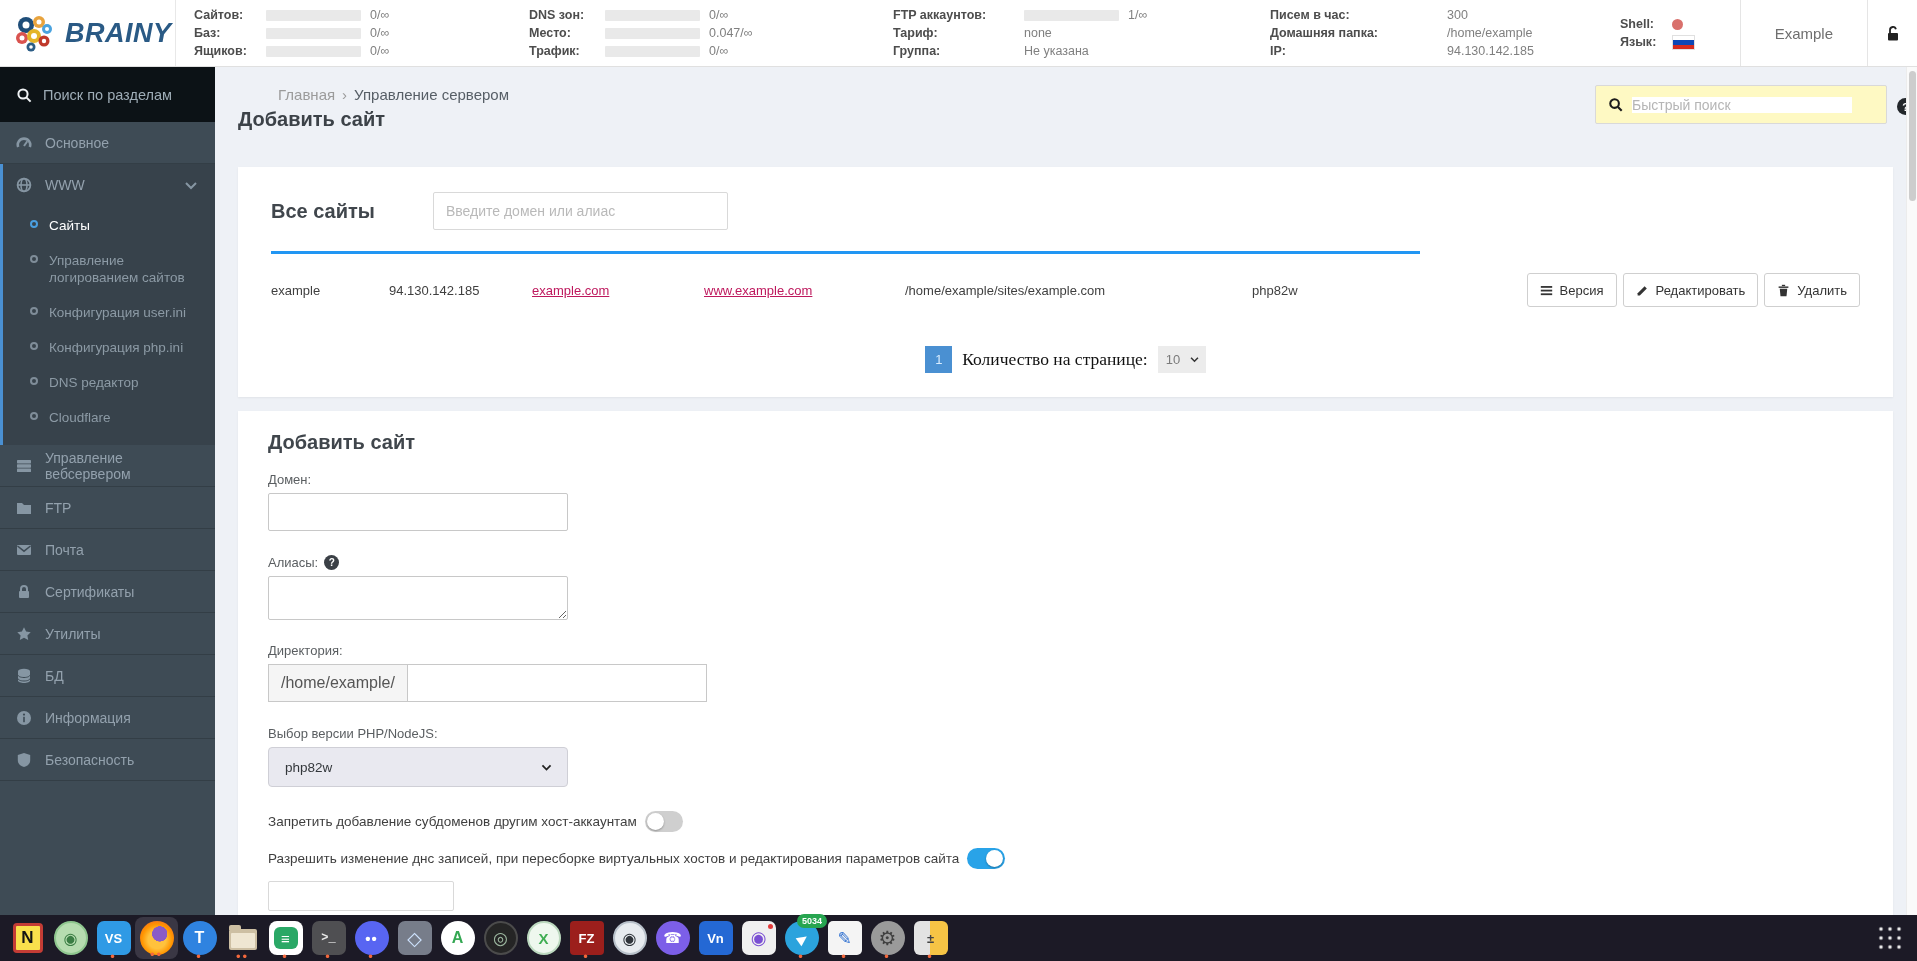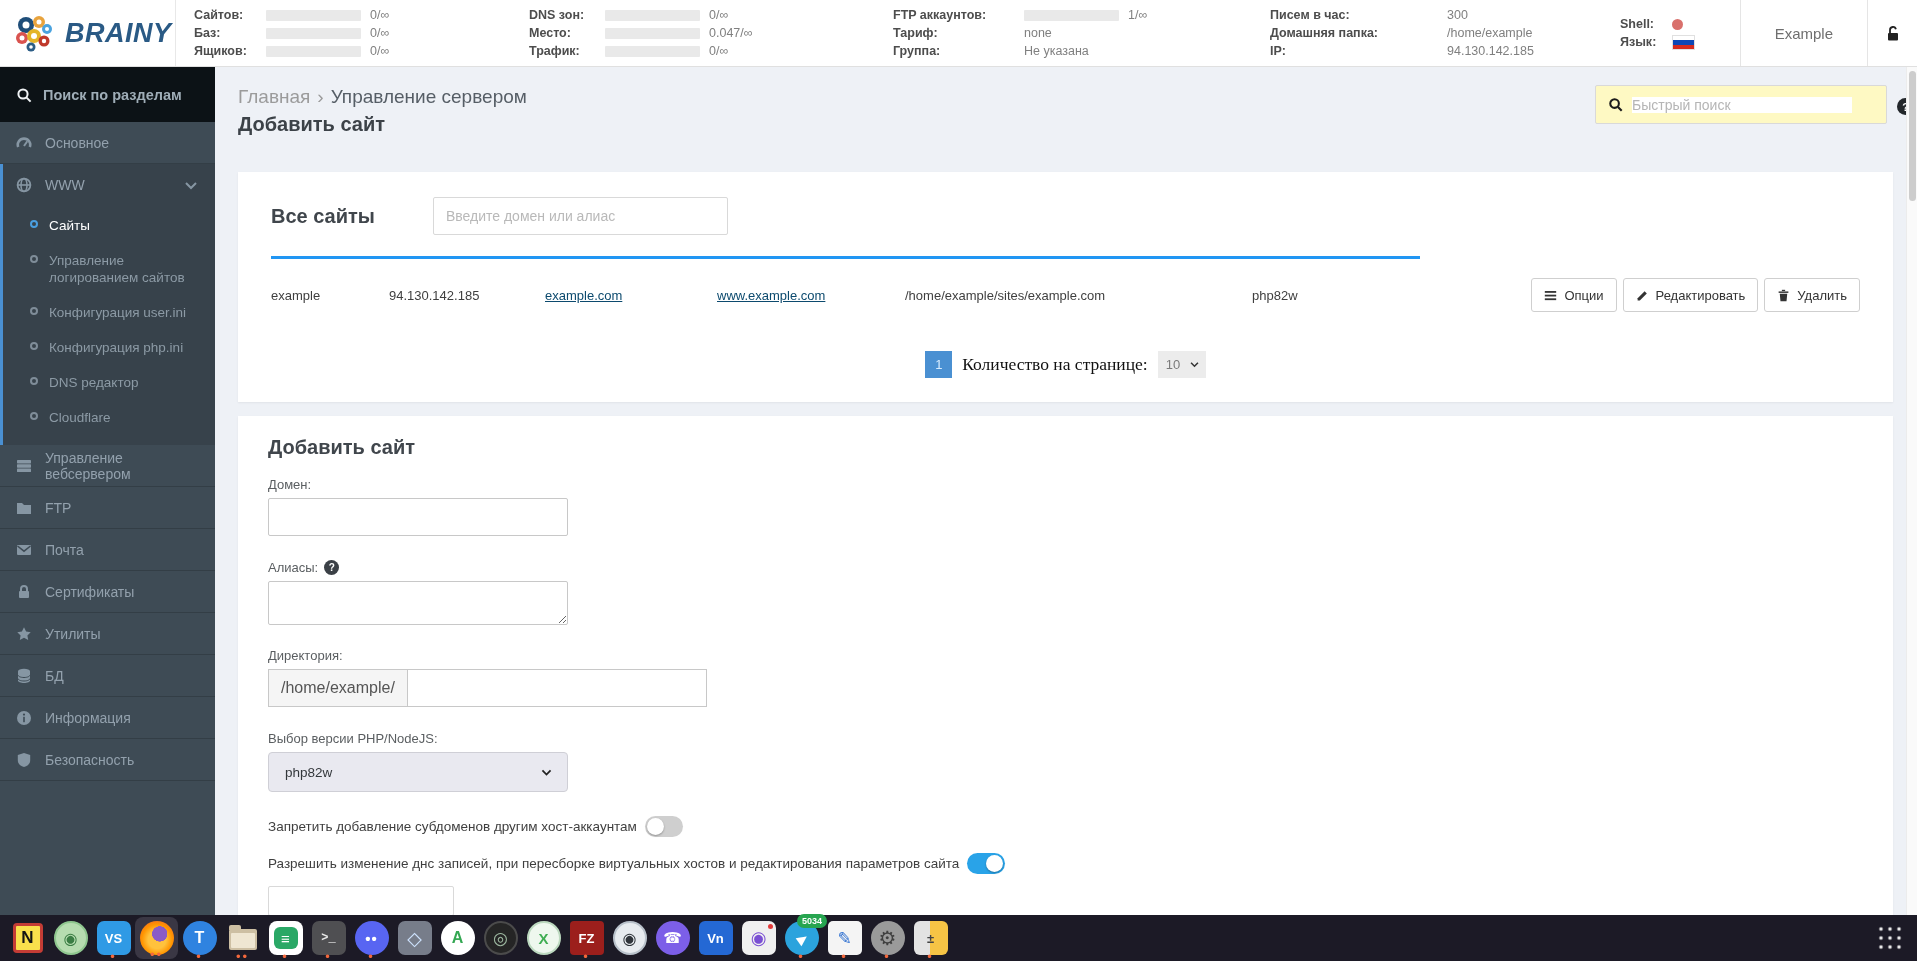--- a/index.html
+++ b/index.html
@@ -23,37 +23,37 @@
   .flag-ru { width:23px; height:15px; border:1px solid #e0e0e0; display:inline-block;
              background:linear-gradient(180deg,#fff 0 33%,#0c47b7 33% 66%,#d52b1e 66%); }
   .user-box { margin-left:auto; display:flex; align-items:stretch; }
   .user-name { border-left:1px solid #e5e5e5; padding:0 34px; display:flex; align-items:center; color:#6f6f6f; font-size:15px; }
   .lock-btn { border-left:1px solid #e5e5e5; width:50px; display:flex; align-items:center; justify-content:center; cursor:pointer; }
 
   
   .sidebar { position:absolute; top:67px; left:0; bottom:46px; width:215px; background:#3e4b55; color:#93a1ad; overflow:hidden; z-index:20; }
   .side-search { height:55px; background:#0c1216; display:flex; align-items:center; padding:0 16px; gap:11px; }
   .side-search svg { width:16px; height:16px; color:#f0f3f5; }
-  .side-search input { background:transparent; border:none; outline:none; color:#cfd8de; font-size:14.5px; width:150px; font-family:inherit;font-weight:bold; }
+  .side-search input { background:transparent; border:none; outline:none; color:#cfd8de; font-size:14.5px; width:150px; font-family:inherit; }
   .side-search input::placeholder { color:#9fadb7; }
   .side-item { height:42px; display:flex; align-items:center; padding:0 16px; gap:13px; font-size:14px; color:#93a1ad; cursor:pointer; border-bottom:1px solid rgba(0,0,0,.17); }
   .side-item svg { width:16px; height:16px; color:#8696a3; flex:none; }
   .www-group { background:#37424b; border-left:3px solid #4a90d2; }
   .www-group .side-item { padding-left:13px; border-bottom:none;text-align:right; }
   .submenu { padding:2px 0 10px 0; }
   .sub-item { display:flex; align-items:flex-start; gap:11px; padding:9px 10px 9px 27px; font-size:13.5px; color:#8c9aa5; line-height:17px; cursor:pointer; }
   .bullet { width:8px; height:8px; min-width:8px; border:2px solid #7f8d99; border-radius:50%; margin-top:3px; }
   .sub-item.active { color:#fff; }
   .sub-item.active .bullet { border-color:#4a9fe0; }
   .chev { margin-left:auto; }
 
   
   .content { position:absolute; left:215px; top:67px; right:0; bottom:46px; overflow:hidden; }
   .topbar { position:relative; padding:19px 28px 0 23px; }
-  .breadcrumb { font-size:19px; color:#9b9b9b; }
+  .breadcrumb { font-size:15px; color:#9b9b9b;margin-left:40px; }
   .breadcrumb .bc-sep { margin:0 7px; color:#9b9b9b; }
   .breadcrumb .bc-cur { color:#565e66; }
   .page-title { margin-top:5px; font-size:20px; font-weight:bold; color:#3c4248; }
   .quick-search { position:absolute; top:18px; right:30px; width:292px; height:39px; background:#fef9c3; border:1px solid #d9d9d9; border-radius:2px; display:flex; align-items:center; padding:0 12px; gap:9px; }
   .quick-search svg { width:15px; height:15px; color:#1b1b1b; }
   .quick-search input { border:none; outline:none; font-size:14px; color:#555; width:220px; font-family:inherit; }
   .quick-search input::placeholder { color:#b5b5b5; }
   .help-btn { position:absolute; top:31px; right:3px; width:17px; height:17px; border-radius:50%; background:#23272b; color:#fff; font-size:11px; font-weight:bold; display:flex; align-items:center; justify-content:center; cursor:pointer; }
 
   .card { background:#fff; box-shadow:0 1px 2px rgba(0,0,0,.06); }
@@ -65,21 +65,21 @@
   .domain-filter { margin-left:58px; width:295px; height:38px; border:1px solid #d9d9d9; border-radius:2px; padding:0 12px; font-size:14px; color:#555; outline:none; font-family:inherit; }
   .domain-filter::placeholder { color:#b9b9b9; }
 
   .s-table { margin-top:20px; }
   .t-grid { display:grid; grid-template-columns:118px 143px 172px 201px 347px 168px 1fr; align-items:center; }
   .t-head { height:30px; align-items:start; }
   .t-head > div { font-size:13px; font-weight:bold; color:#3a3a3a; }
   .t-underline { width:1149px; height:3px; background:#2196f3; }
   .t-row { padding:19px 0 17px 0; }
   .t-row > div { font-size:13px; color:#3f3f3f; }
-  .t-link { color:#0c4a6e; text-decoration:underline; cursor:pointer;margin-left:13px; }
+  .t-link { color:#be185d; text-decoration:underline; cursor:pointer; }
   .row-actions { display:flex; justify-content:flex-end; gap:6px; }
   .btn { height:34px; background:#fff; border:1px solid #cfcfcf; border-radius:3px; display:flex; align-items:center; gap:7px; padding:0 12px; font-size:13px; color:#333; cursor:pointer; white-space:nowrap; }
   .btn svg { width:13px; height:13px; color:#333; }
 
   .pagination { margin-top:22px; display:flex; align-items:center; justify-content:center; gap:10px; }
   .page-box { width:27px; height:27px; background:#4a90d2; color:#d8ecff; font-size:13px; display:flex; align-items:center; justify-content:center; cursor:pointer; }
   .page-label { font-family:"Liberation Serif","DejaVu Serif",serif; font-size:17.5px; color:#111; }
   .pp-select { width:48px; height:27px; background:#ececec; display:flex; align-items:center; justify-content:space-between; padding:0 6px 0 8px; font-size:13px; color:#7b7b7b; cursor:pointer; }
   .pp-select svg { width:11px; height:11px; color:#333; }
 
@@ -401,21 +401,21 @@
         <div><span class="t-link" data-name="site-www-alias-link">www.example.com</span></div>
         <div data-name="site-directory-cell">/home/example/sites/example.com</div>
         <div data-name="site-php-cell">php82w</div>
         <div class="row-actions" data-name="row-actions">
           <button class="btn" data-name="options-button">
             <svg data-name="hamburger-icon" viewBox="0 0 16 16">
                 <rect x="1" y="2.5" width="14" height="2.2" fill="currentColor"></rect>
                 <rect x="1" y="7" width="14" height="2.2" fill="currentColor"></rect>
                 <rect x="1" y="11.5" width="14" height="2.2" fill="currentColor"></rect>
               </svg>
-            <span data-name="options-button-label">Опции</span>
+            <span data-name="options-button-label">Версия</span>
           </button>
           <button class="btn" data-name="edit-button">
             <svg data-name="pencil-icon" viewBox="0 0 16 16">
                 <path d="M2 11.3 L10.6 2.7 l2.7 2.7 L4.7 14 H2 z" fill="currentColor"></path>
               </svg>
             <span data-name="edit-button-label">Редактировать</span>
           </button>
           <button class="btn" data-name="delete-button">
             <svg data-name="trash-icon" viewBox="0 0 16 16">
                 <rect x="6" y="1" width="4" height="1.6" fill="currentColor"></rect>

